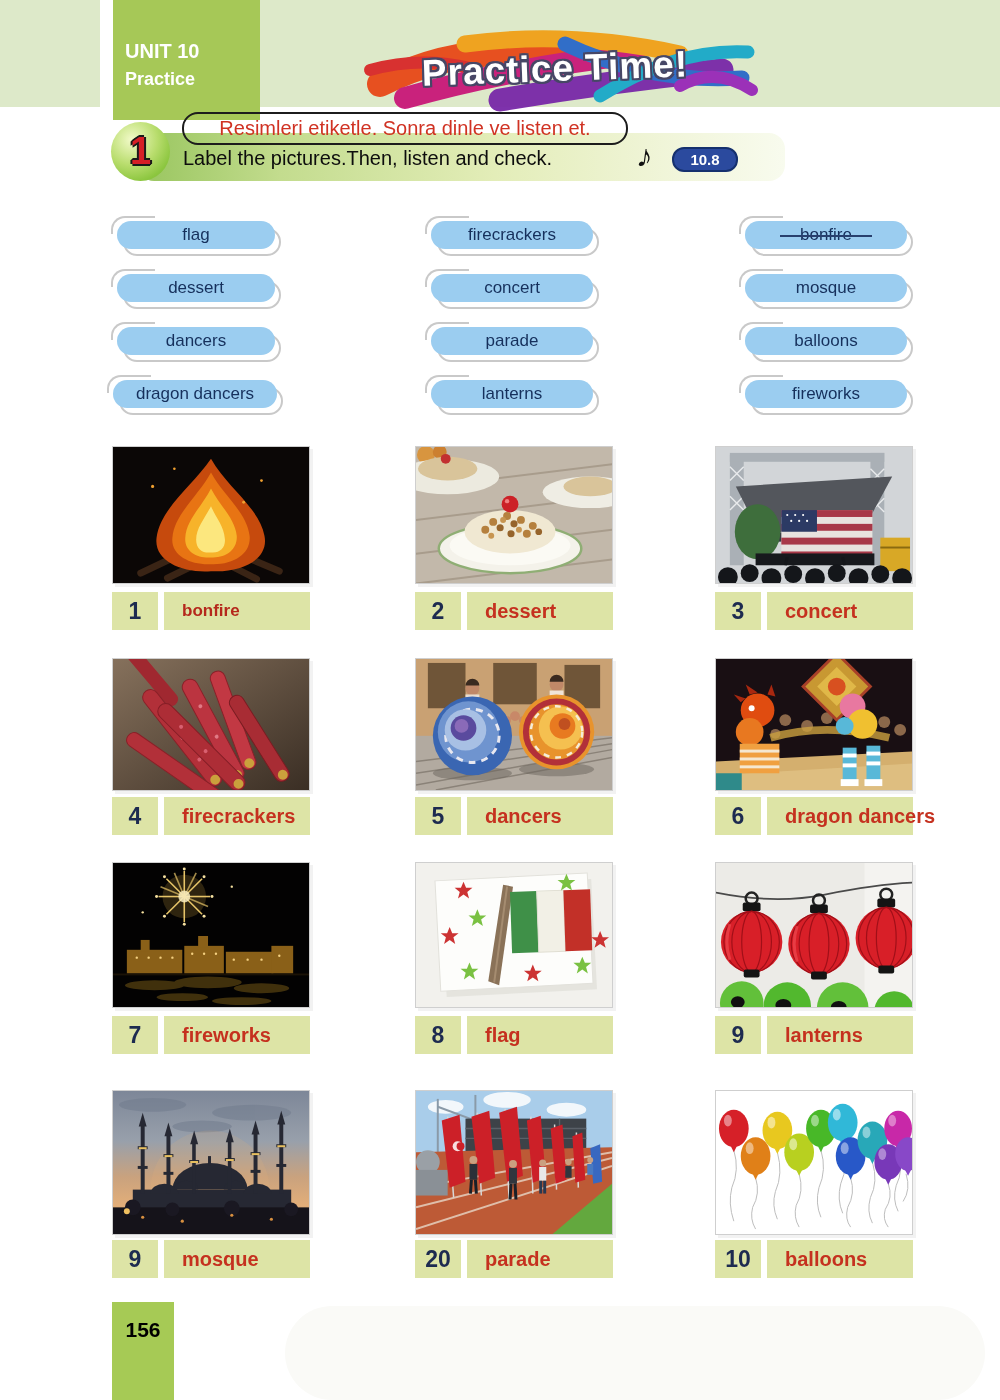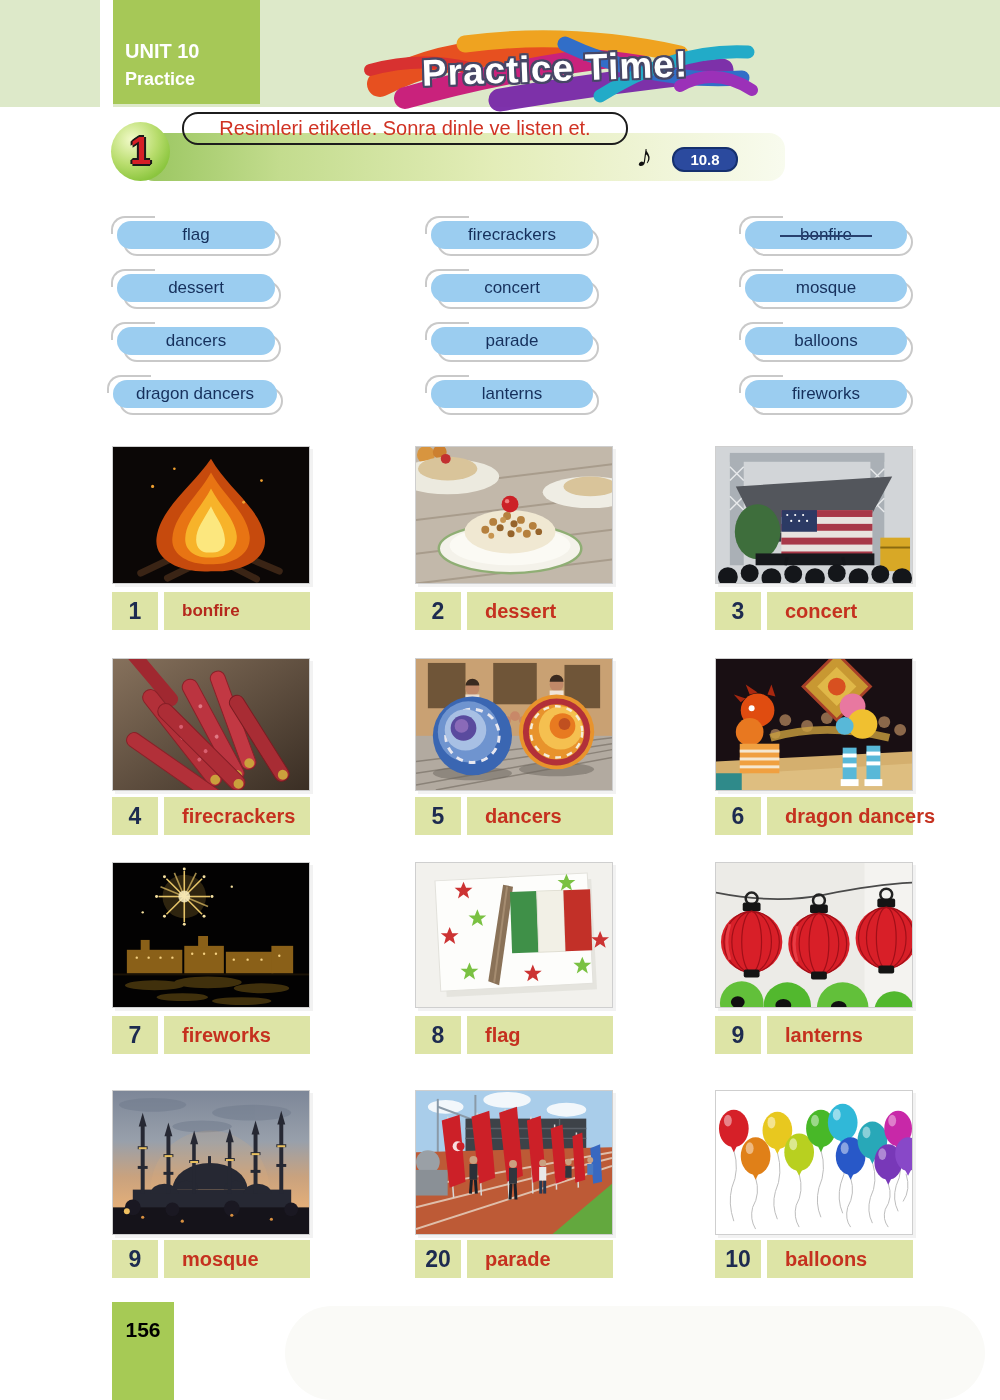--- a/index.html
+++ b/index.html
@@ -2,21 +2,21 @@
 <html><head>
 <meta charset="utf-8">
 <style>
   * { margin:0; padding:0; box-sizing:border-box; }
   body { font-family:"Liberation Sans", sans-serif; background:#fff; }
   #page { position:relative; width:1000px; height:1400px; background:#fff; overflow:hidden; }
 
   
   .band { position:absolute; left:0; top:0; width:1000px; height:107px; background:#dde9c9; }
   .band-notch { position:absolute; left:100px; top:0; width:13px; height:107px; background:#fff; }
-  .unit-box { position:absolute; left:113px; top:0; width:147px; height:104px; background:#a6c857; color:#fff; padding:40px 0 0 12px; }
+  .unit-box { position:absolute; left:113px; top:0; width:147px; height:120px; background:#a6c857; color:#fff; padding:40px 0 0 12px; }
   .unit-box .u1 { font-size:20px; font-weight:bold; }
   .unit-box .u2 { font-size:18px; font-weight:bold; margin-top:6px; }
   .logo { position:absolute; left:350px; top:26px; width:410px; height:88px; }
   .logo svg { position:absolute; left:0; top:0; width:100%; height:100%; }
   .logo .t { position:absolute; left:0; top:22px; width:100%; text-align:center; font-size:37px; font-weight:bold; color:#fff; letter-spacing:1px; transform:rotate(-2deg);
     text-shadow:-2px 0 #474766, 2px 0 #474766, 0 -2px #474766, 0 2px #474766, -2px -2px #474766, 2px 2px #474766, -2px 2px #474766, 2px -2px #474766; }
 
   
   .ex-bar { position:absolute; left:138px; top:133px; width:647px; height:48px; border-radius:16px;
     background:linear-gradient(90deg,#98c55e 0%,#c3dc8e 22%,#e3edb8 55%,#f2f6dd 85%,#f8fbee 100%); }
@@ -76,20 +76,21 @@
         <path d="M20,44 Q70,30 120,42" stroke="#d82828" stroke-width="12"></path>
         <path d="M330,60 Q365,40 402,64" stroke="#9828b8" stroke-width="12"></path>
       </g>
     </svg>
     <div class="t">Practice Time!</div>
   </div>
 
   <div class="ex-bar"></div>
   <div class="ex-num">1</div>
   <div class="ex-tr">Resimleri etiketle. Sonra dinle ve listen et.</div>
+  <div class="ex-en">Label the pictures.Then, listen and check.</div>
   <div class="note">♪</div>
   <div class="audio">10.8</div>
 
   <div>
     <div class="pill" style="left:117px;top:221px;width:158px">
         <div class="frame"></div>
         <div class="face">
           <span>flag</span>
         </div>
         <div class="arc"></div>

